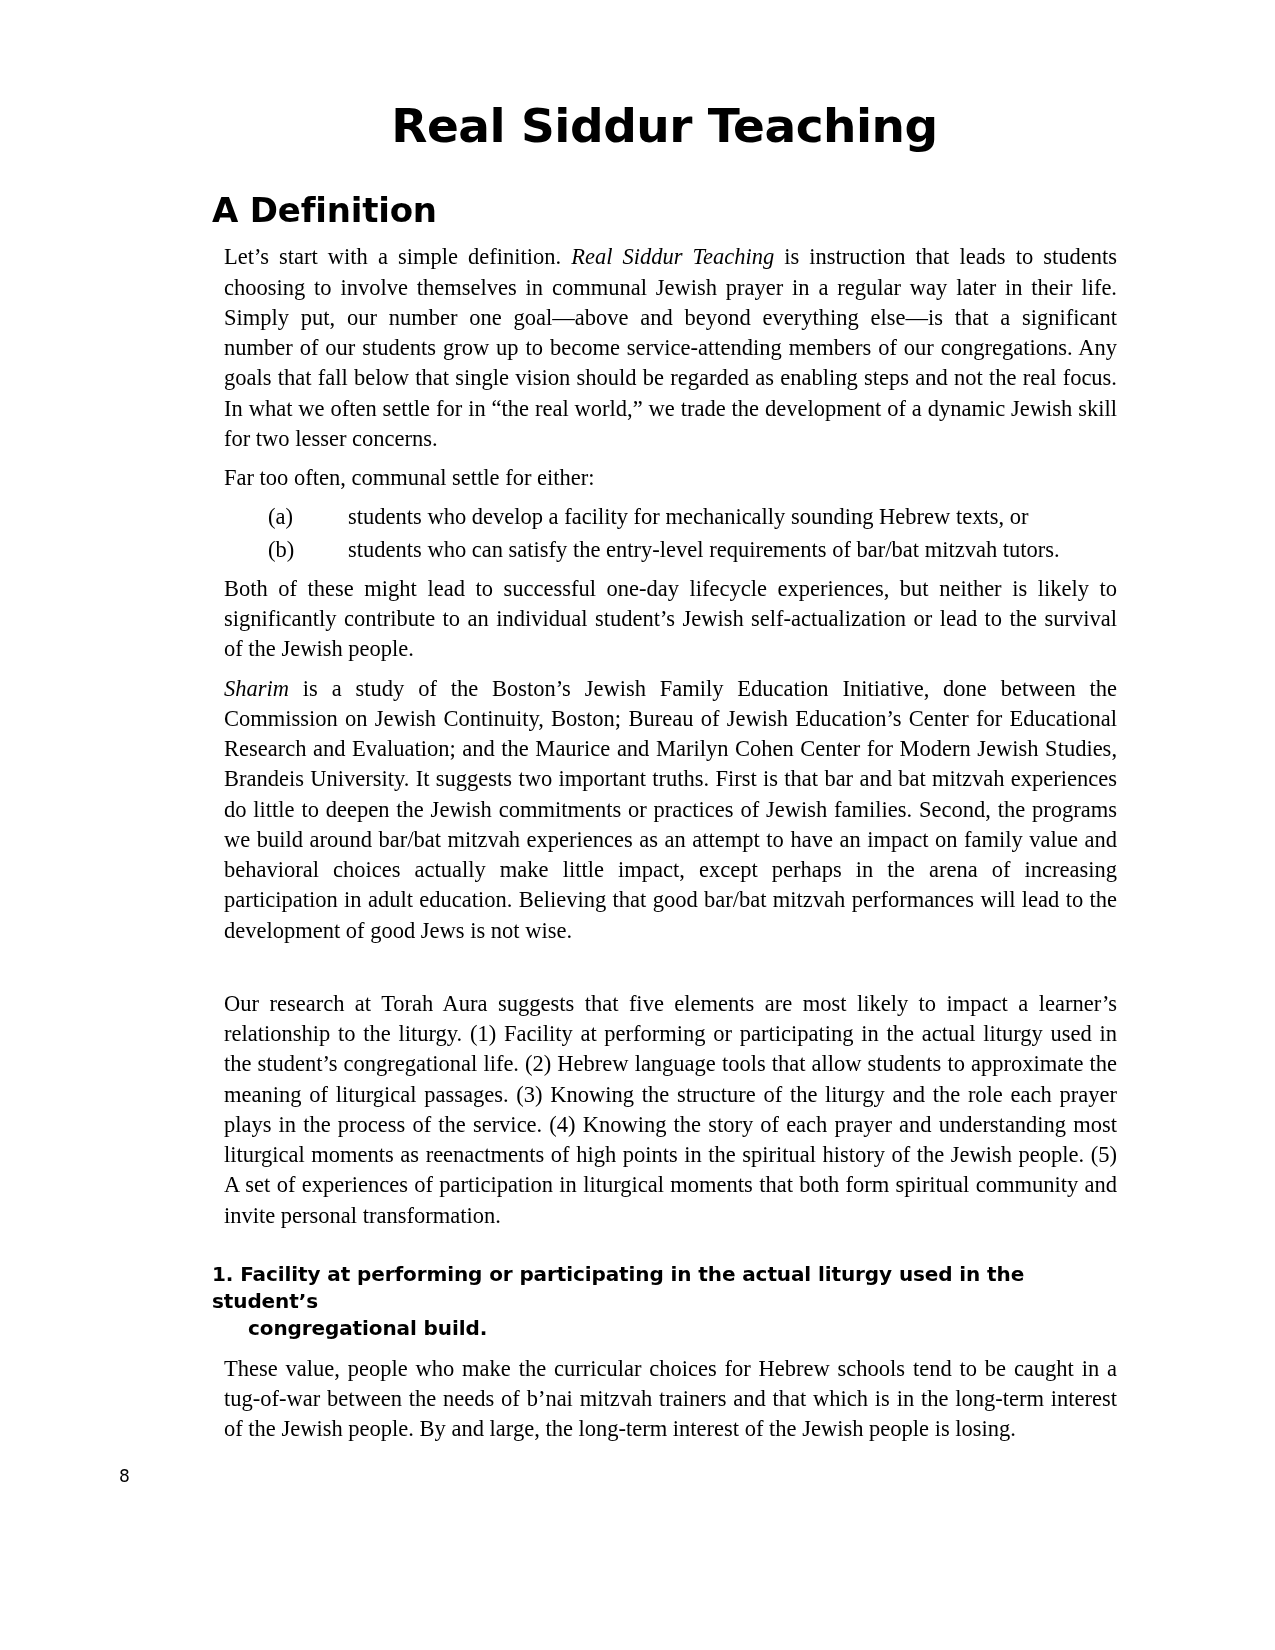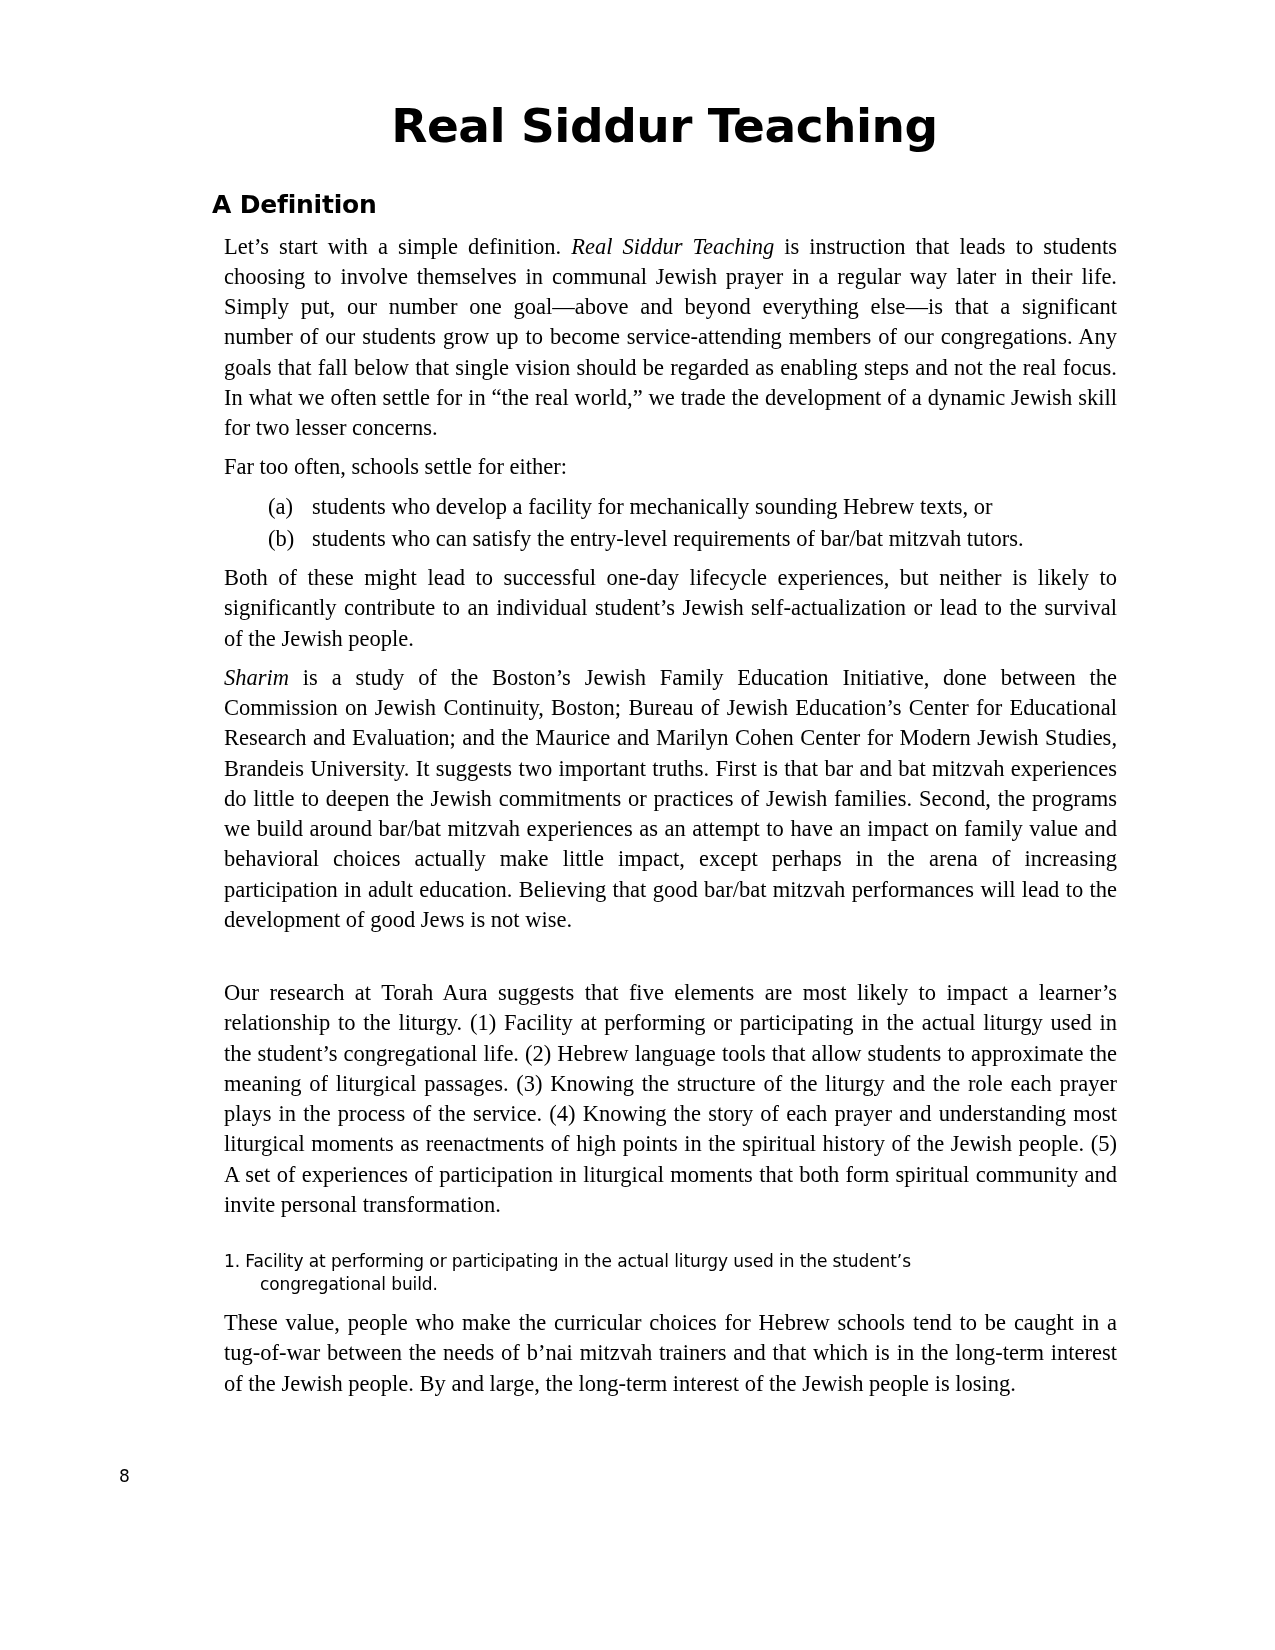--- a/index.html
+++ b/index.html
@@ -32,30 +32,30 @@
     font-weight: bold;
     font-size: 47px;
     text-align: center;
     letter-spacing: -0.5px;
     margin: 0 0 38px 0;
     line-height: 1.1;
   }
   h2.section-head {
     font-family: "DejaVu Sans", sans-serif;
     font-weight: bold;
-    font-size: 25px;
+    font-size: 34px;
     margin: 0 0 12px 0;
     line-height: 1.2;
     letter-spacing: -0.2px;
   }
   h3.sub-head {
     font-family: "DejaVu Sans", sans-serif;
-    font-weight: normal;
-    font-size: 17px;
-    margin: 30px 0 12px 12px;
+    font-weight: bold;
+    font-size: 20px;
+    margin: 30px 0 12px 0;
     line-height: 1.35;
     letter-spacing: -0.1px;
     padding-left: 0;
   }
   h3.sub-head .indent-line {
     display: block;
     padding-left: 36px;
   }
   p.body-text {
     font-size: 22.5px;
@@ -78,20 +78,21 @@
     padding-left: 56px;
     text-indent: 0;
     display: flex;
   }
   .list-item .marker {
     width: 44px;
     flex: 0 0 44px;
   }
   .list-item .li-text {
     flex: 1 1 auto;
+    margin-left: 36px;
   }
   .spacer-lg { height: 34px; }
   .page-number {
     position: absolute;
     left: 119px;
     top: 1466px;
     font-family: "DejaVu Sans", sans-serif;
     font-size: 17px;
     color: #000;
   }
@@ -100,21 +101,21 @@
 <body>
 
 <div class="page">
   <div class="content">
 
     <h1 class="doc-title">Real Siddur Teaching</h1>
 
     <h2 class="section-head">A Definition</h2>
 
     <p class="body-text">Let’s start with a simple definition. <i>Real Siddur Teaching</i> is instruction that leads to students choosing to involve themselves in communal Jewish prayer in a regular way later in their life. Simply put, our number one goal—above and beyond everything else—is that a significant number of our students grow up to become service-attending members of our congregations. Any goals that fall below that single vision should be regarded as enabling steps and not the real focus. In what we often settle for in “the real world,” we trade the development of a dynamic Jewish skill for two lesser concerns.</p>
-    <p class="body-text">Far too often, schools settle for either:</p>
+    <p class="body-text">Far too often, communal settle for either:</p>
 
     <div class="list-block">
       <div class="list-item">
         <span class="marker">(a)</span>
         <span class="li-text">students who develop a facility for mechanically sounding Hebrew texts, or</span>
       </div>
       <div class="list-item">
         <span class="marker">(b)</span>
         <span class="li-text">students who can satisfy the entry-level requirements of bar/bat mitzvah tutors.</span>
       </div>

